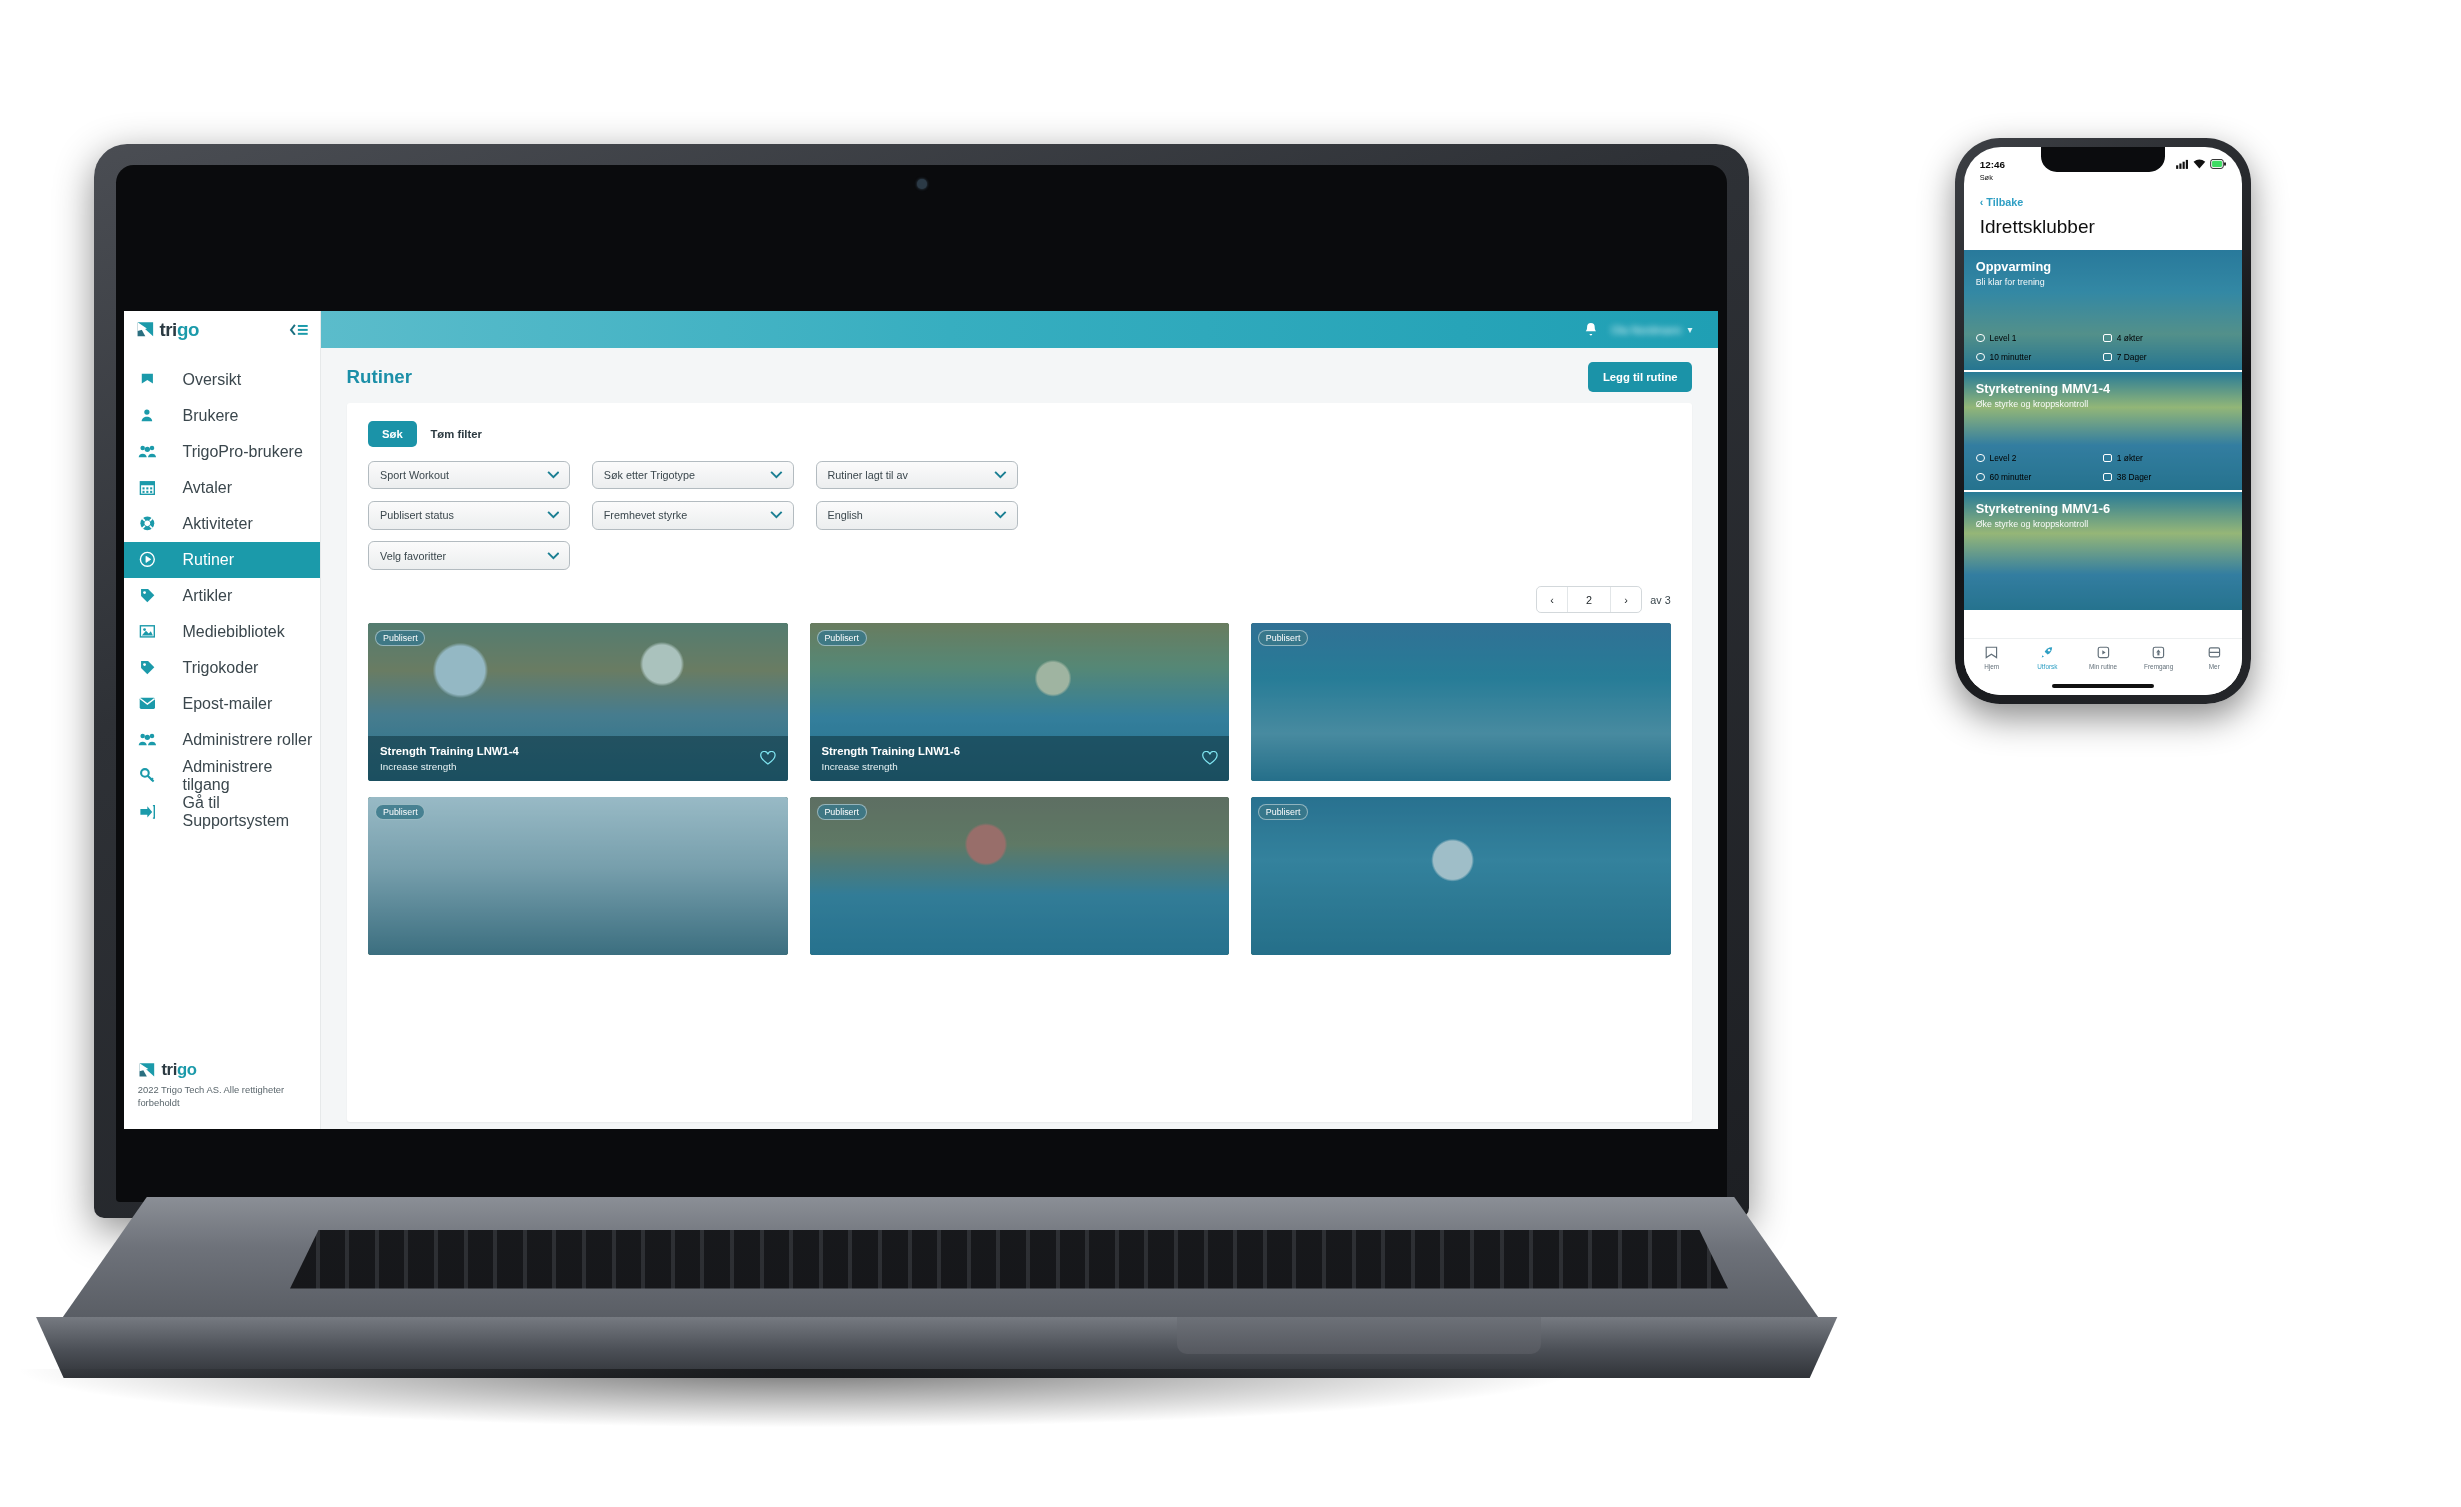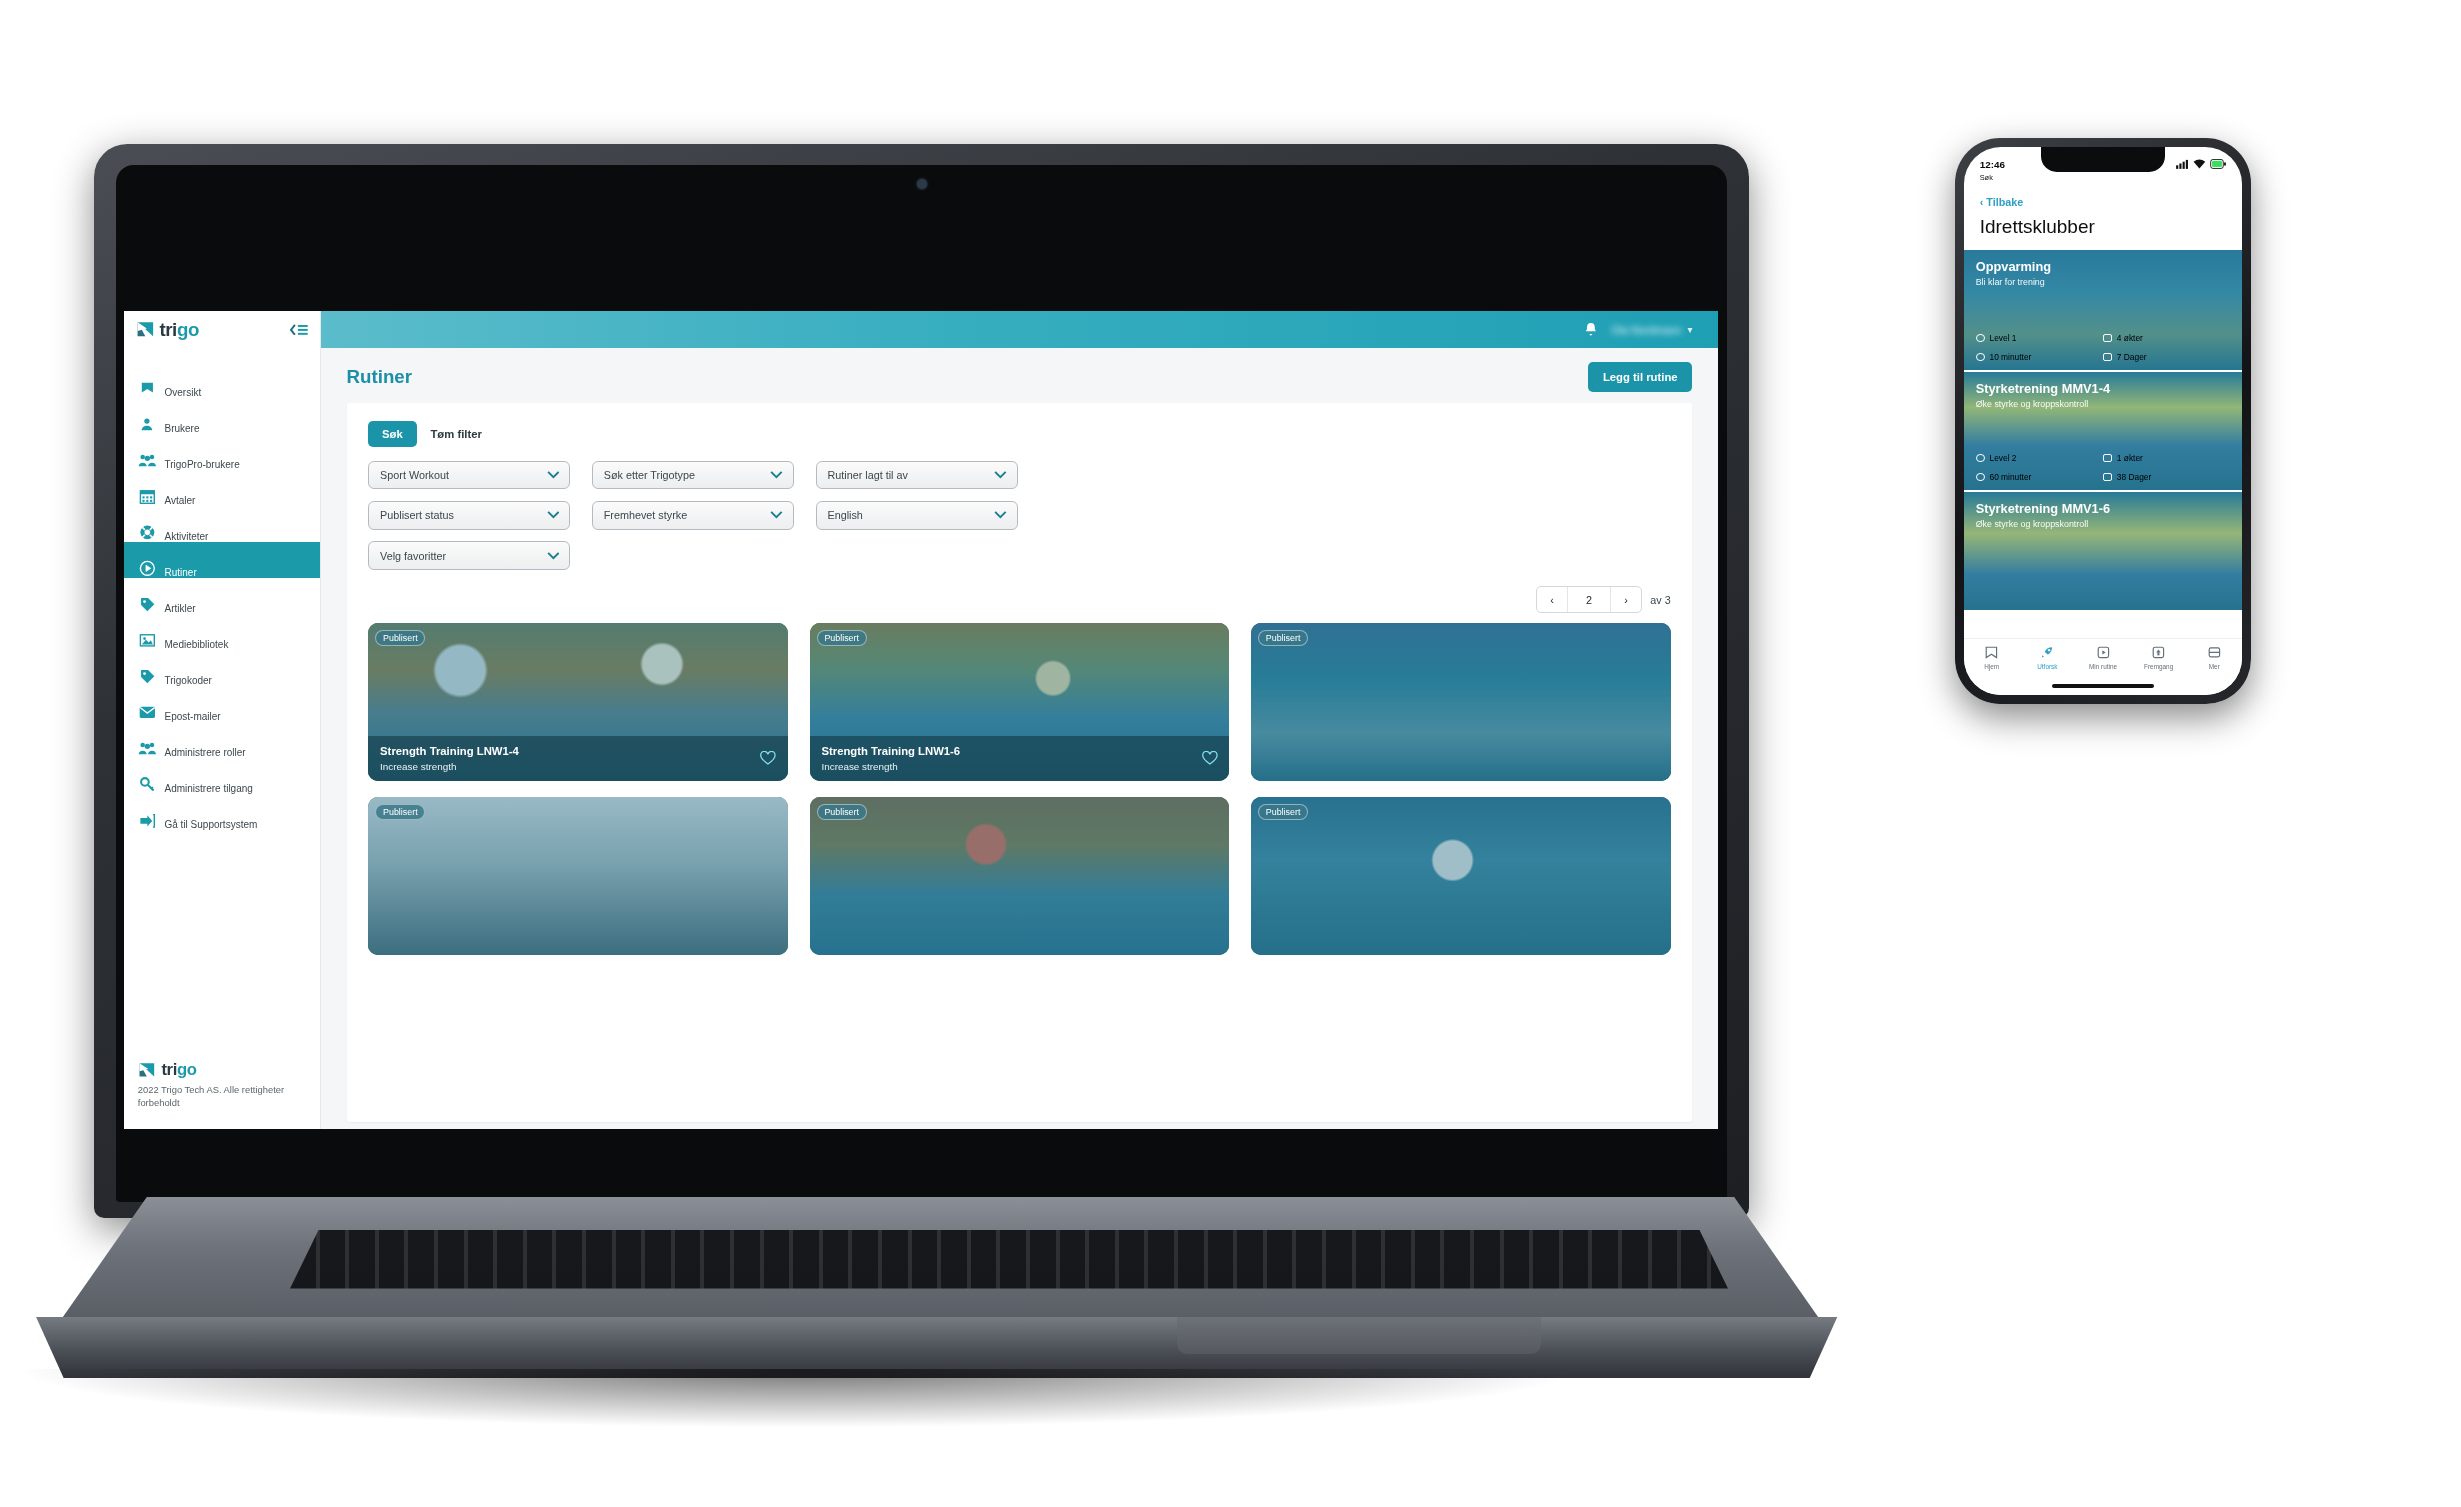--- a/index.html
+++ b/index.html
@@ -79,22 +79,22 @@
   .logo { display: flex; align-items: center; gap: 4.9px; }
   .logo-mark { width: 18.7px; height: 18.7px; }
   .logo-text { font-size: 18.7px; font-weight: 700; letter-spacing: -0.4px; }
   .logo-text .t1 { color: #2b3a42; }
   .logo-text .t2 { color: #1b9aaa; }
   .collapse { display: flex; align-items: center; gap: 2px; cursor: pointer; }
   .collapse svg { display: block; }
 
   .sb-nav { margin-top: 13.8px; display: flex; flex-direction: column; }
   .sb-item {
-    height: 36px; display: flex; align-items: flex-end; gap: 8px;
-    padding-left: 13.8px; cursor: pointer; color: #3b474d; font-size: 10px;
+    height: 36px; display: flex; align-items: center; gap: 26px;
+    padding-left: 13.8px; cursor: pointer; color: #3b474d; font-size: 16px;
   }
   .sb-item .ico { width: 18.7px; height: 18.7px; display: flex; align-items: center; justify-content: center; flex: 0 0 18.7px; }
   .sb-item.active { background: #1b9aaa; color: #ffffff; }
   .sb-item.active .ico svg { fill: #ffffff; stroke: #ffffff; }
 
   .sb-foot { margin-top: auto; padding: 0 13.8px 19.7px 13.8px; }
   .sb-foot .logo { margin-bottom: 3.9px; }
   .sb-copy { font-size: 9.4px; color: #5a666c; line-height: 1.35; }
 
   .content { flex: 1; display: flex; flex-direction: column; min-width: 0; }
@@ -147,21 +147,21 @@
   .pager { display: flex; border: 1px solid #d3d8db; border-radius: 4.9px; overflow: hidden; background: #fff; }
   .pager div {
     width: 30.5px; height: 25.6px; display: flex; align-items: center; justify-content: center;
     font-size: 10.8px; color: #22282b; cursor: pointer; border-right: 1px solid #e2e6e8;
   }
   .pager div:last-child { border-right: none; }
   .pager .pg-num { width: 43px; cursor: default; }
   .pager-of { font-size: 10.8px; color: #3b474d; }
 
   .cards { display: grid; grid-template-columns: repeat(3, 1fr); gap: 15.8px 21.7px; }
-  .card { position: relative; height: 158px; border-radius: 10px; overflow: hidden; background: #14532d; }
+  .card { position: relative; height: 158px; border-radius: 3px; overflow: hidden; background: #14532d; }
   .card .photo { position: absolute; inset: 0; }
   .card .tint { position: absolute; inset: 0; background: rgba(28,120,145,.30); }
   .badge {
     position: absolute; left: 6.9px; top: 6.9px; z-index: 3;
     background: rgba(58,120,138,.85); color: #fff; font-size: 8.9px;
     padding: 2px 6.9px; border-radius: 8.9px; border: 1px solid rgba(255,255,255,.45);
   }
   .card-foot {
     position: absolute; left: 0; right: 0; bottom: 0; z-index: 3; height: 45px;
     background: rgba(20,58,70,.62);

